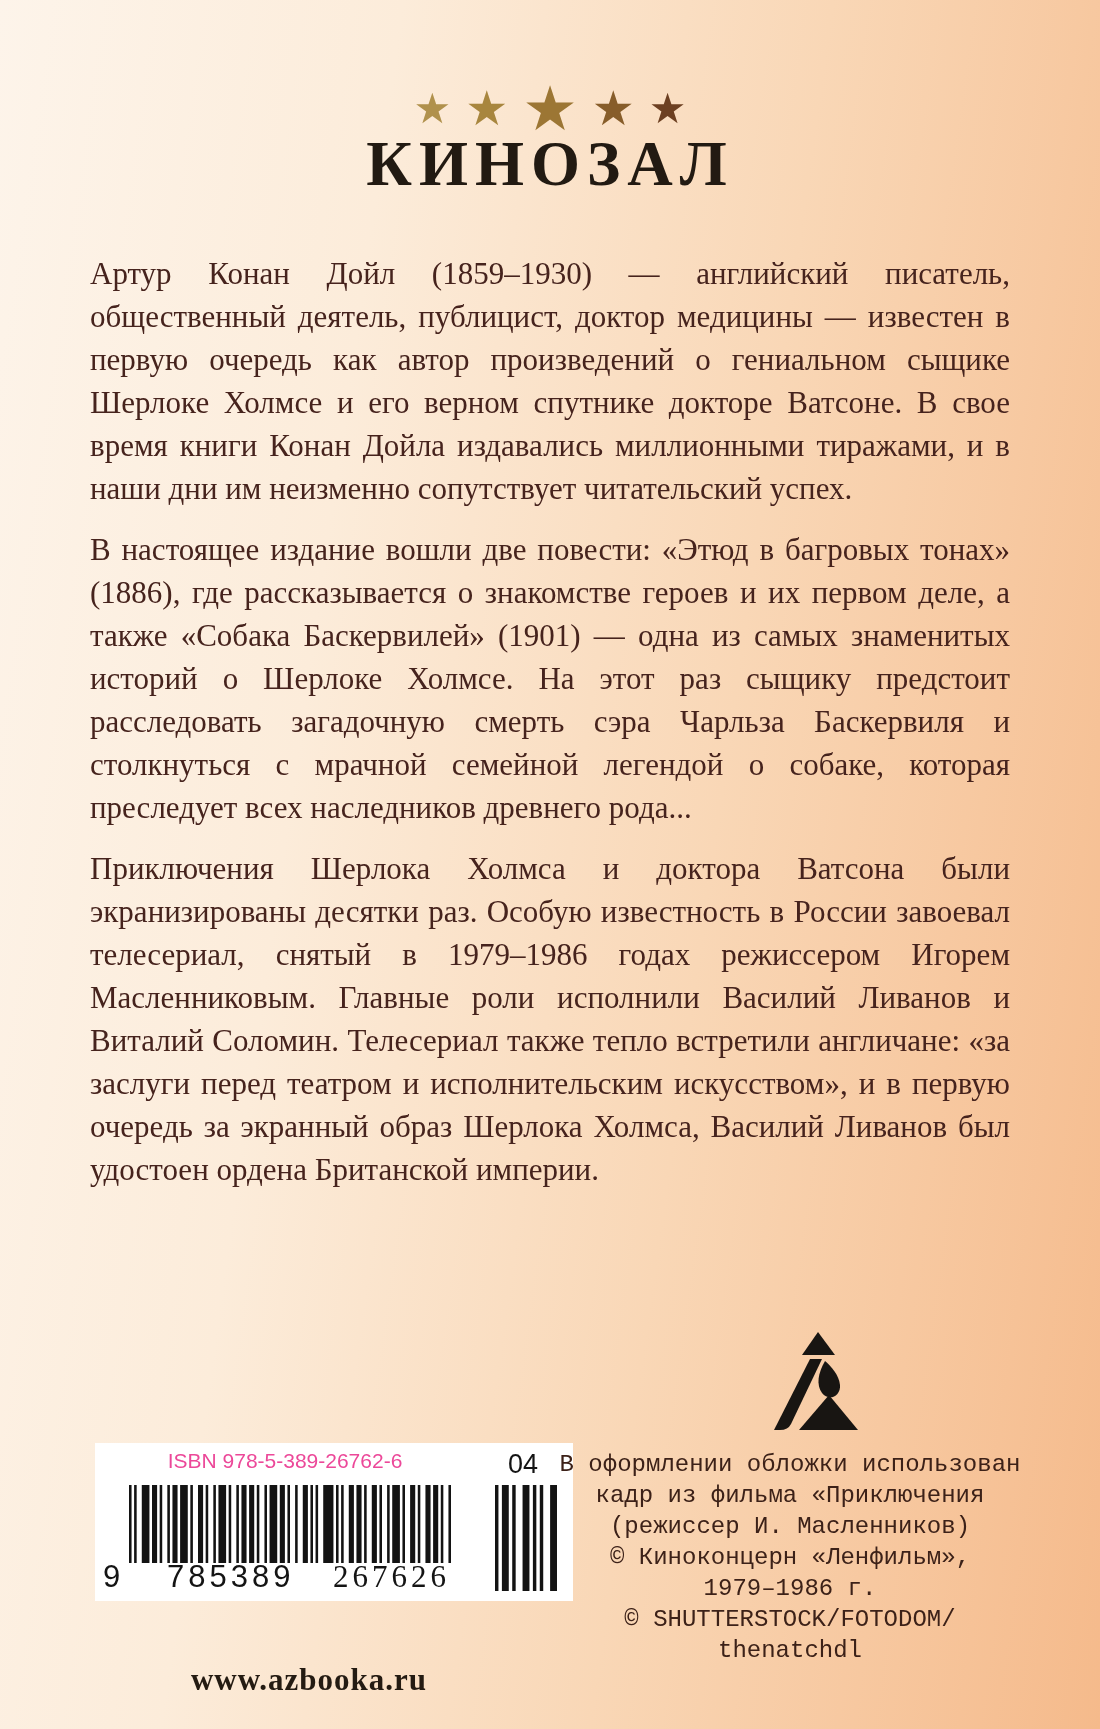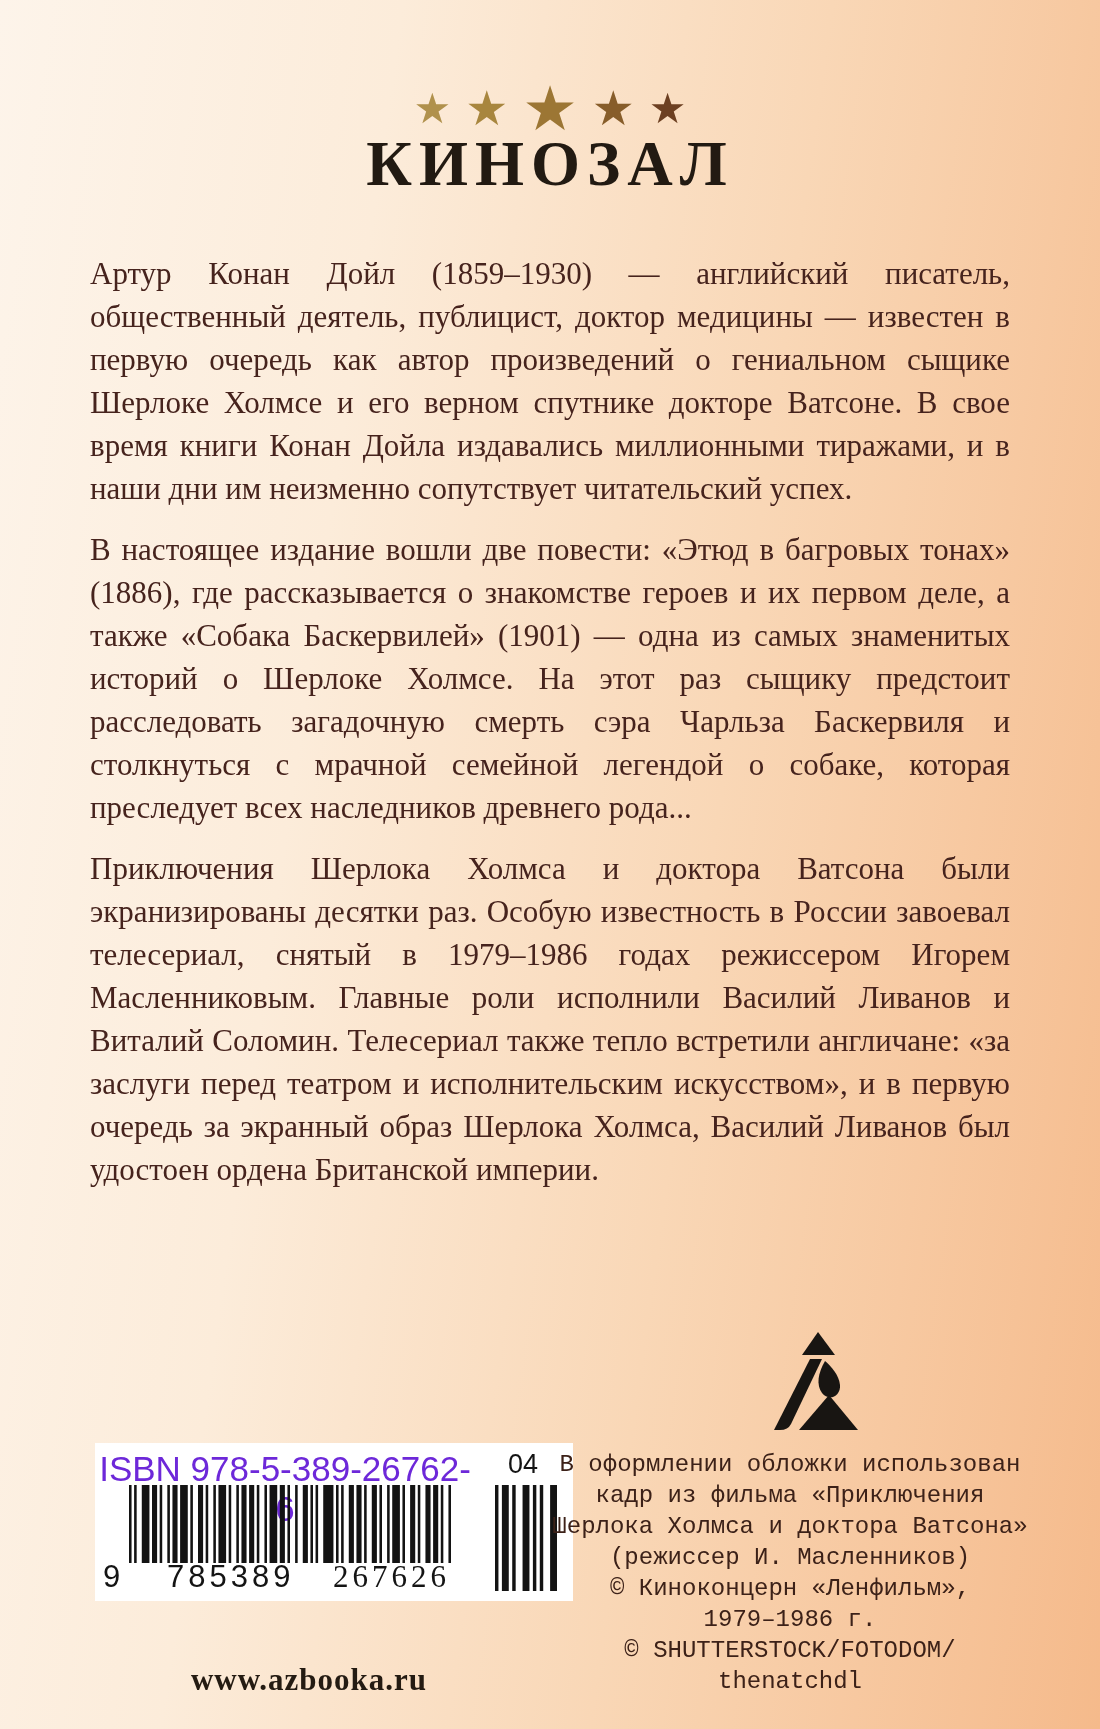--- a/index.html
+++ b/index.html
@@ -32,21 +32,21 @@
     text-align:justify;hyphens:auto;
   }
   .annotation p{margin:0 0 18px 0;}
   
   .logo{position:absolute;left:772px;top:1332px;width:86px;height:98px;}
   .logo svg{width:100%;height:100%;}
   
   .isbn-box{position:absolute;left:95px;top:1443px;width:478px;height:158px;background:#ffffff;}
   .isbn-line{
     position:absolute;top:6px;left:0;width:380px;text-align:center;
-    font-family:"Liberation Sans",sans-serif;font-size:35px;color:#6d28d9;
+    font-family:"Liberation Sans",sans-serif;font-size:21px;color:#ec4899;
   }
   .addon-label{
     position:absolute;top:6px;left:388px;width:80px;text-align:center;
     font-family:"Liberation Sans",sans-serif;font-size:27px;color:#141414;
   }
   .bars-main{position:absolute;left:34px;top:42px;width:322px;height:78px;}
   .bars-addon{position:absolute;left:400px;top:42px;width:62px;height:106px;}
   .bars-main svg,.bars-addon svg{width:100%;height:100%;fill:#131313;}
   .ean-digits{
     position:absolute;left:0;top:116px;width:380px;height:40px;
@@ -165,21 +165,20 @@
       <span class="d1">785389</span>
       <span class="d2">267626</span>
     </div>
   </div>
 
   <div class="website">www.azbooka.ru</div>
 
   <div class="credits">
     <div>В оформлении обложки использован</div>
     <div>кадр из фильма «Приключения</div>
-    <div>Шерлока Холмса и доктора Ватсона»</div>
     <div>(режиссер И. Масленников)</div>
     <div>© Киноконцерн «Ленфильм»,</div>
     <div>1979–1986 г.</div>
     <div>© SHUTTERSTOCK/FOTODOM/</div>
     <div>thenatchdl</div>
   </div>
 
 </div>
 
 </body></html>

